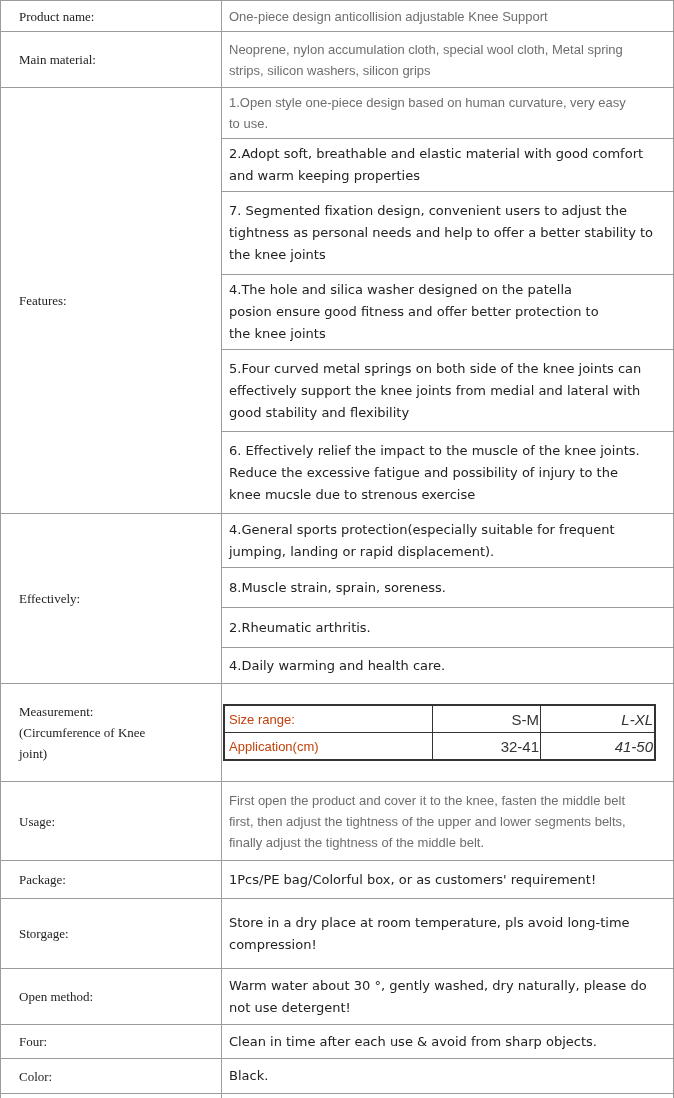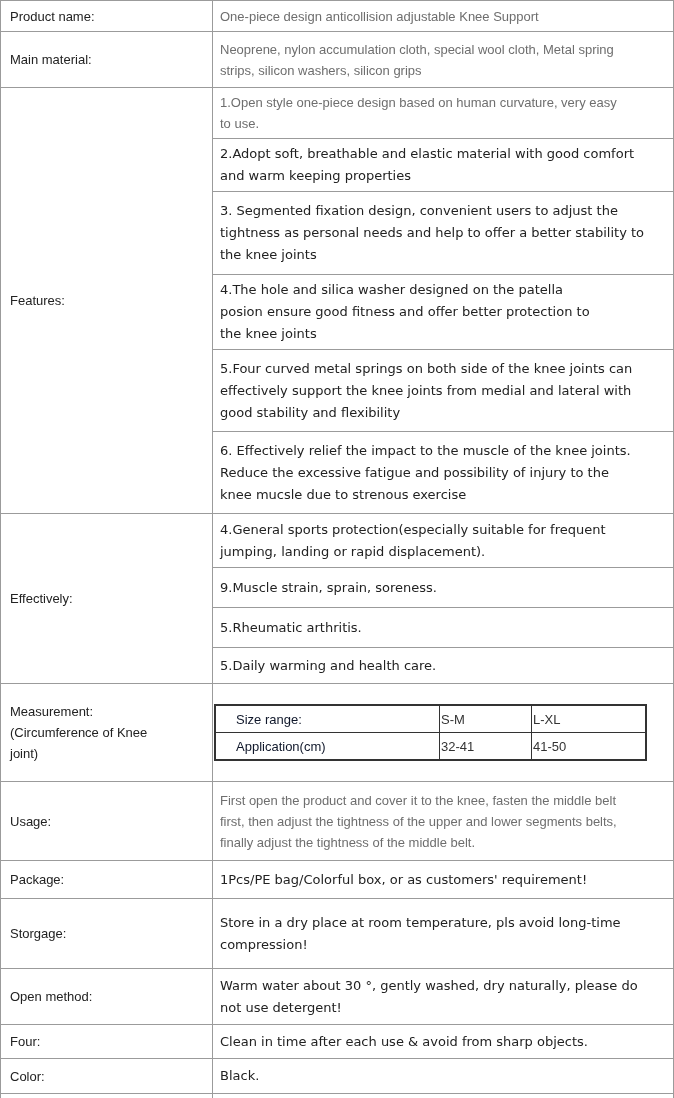--- a/index.html
+++ b/index.html
@@ -1,34 +1,34 @@
 <!DOCTYPE html>
 <html><head>
 <meta charset="utf-8">
 <style>
   html,body{margin:0;padding:0;background:#ffffff;}
   .wrap{width:674px;background:#fff;}
   table.spec{width:674px;border-collapse:collapse;table-layout:fixed;
              border-bottom:3px solid #4f4f4f;}
   table.spec td{border:1px solid #9b9b9b;vertical-align:middle;overflow:hidden;}
-  td.lbl{width:196px;padding:3px 6px 3px 9px;
-         font-family:Liberation Sans, sans-serif;font-size:13px;line-height:21px;
+  td.lbl{width:196px;padding:3px 6px 3px 18px;
+         font-family:Liberation Serif, serif;font-size:13px;line-height:21px;
          color:#222222;white-space:pre-line;}
   td.val{padding:4px 6px 4px 7px;white-space:pre-line;}
   td.val.dark{font-family:"DejaVu Sans",sans-serif;font-size:13px;line-height:22px;color:#222222;}
   td.val.light{font-family:"Liberation Sans",sans-serif;font-size:13px;line-height:21px;color:#6e6e6e;margin-left:44px;}
   td.meas{padding:2px 2px 2px 0;}
   table.mtable{border-collapse:collapse;table-layout:fixed;width:433px;
                border:2px solid #333333;margin-left:1px;}
   table.mtable td{border:1px solid #333333;height:24px;vertical-align:middle;}
-  .mtable td.m0{width:202px;padding-left:20px;
-                font-family:"Liberation Sans",sans-serif;font-size:13px;color:#0f172a;}
-  .mtable td.mc{font-family:"Liberation Sans",sans-serif;font-size:13px;color:#333333;
-                text-align:left;}
-  .mtable td.mc2{width:111px;}
+  .mtable td.m0{width:202px;padding-left:4px;
+                font-family:"Liberation Sans",sans-serif;font-size:13px;color:#c2410c;}
+  .mtable td.mc{font-family:"Liberation Sans",sans-serif;font-size:15px;color:#333333;
+                text-align:right;}
+  .mtable td.mc2{width:111px;font-style:italic;}
 </style>
 </head>
 <body>
 
 <div class="wrap">
   <table class="spec">
     <tbody>
       <tr style="height:31px">
         <td class="lbl">Product name:</td>
         <td class="val light">One-piece design anticollision adjustable Knee Support</td>
@@ -43,21 +43,21 @@
       <tr style="height:48px">
         <td class="lbl" rowspan="6">Features:</td>
         <td class="val light">1.Open style one-piece design based on human curvature, very easy
 to use.</td>
       </tr>
       <tr style="height:51px">
         <td class="val dark">2.Adopt soft, breathable and elastic material with good comfort
 and warm keeping properties</td>
       </tr>
       <tr style="height:83px">
-        <td class="val dark">3. Segmented fixation design, convenient users to adjust the
+        <td class="val dark">7. Segmented fixation design, convenient users to adjust the
 tightness as personal needs and help to offer a better stability to
 the knee joints</td>
       </tr>
       <tr style="height:73px">
         <td class="val dark">4.The hole and silica washer designed on the patella
 posion ensure good fitness and offer better protection to
 the knee joints</td>
       </tr>
       <tr style="height:82px">
         <td class="val dark">5.Four curved metal springs on both side of the knee joints can
@@ -69,27 +69,27 @@
 Reduce the excessive fatigue and possibility of injury to the
 knee mucsle due to strenous exercise</td>
       </tr>
 
       <tr style="height:54px">
         <td class="lbl" rowspan="4">Effectively:</td>
         <td class="val dark">4.General sports protection(especially suitable for frequent
 jumping, landing or rapid displacement).</td>
       </tr>
       <tr style="height:40px">
-        <td class="val dark">9.Muscle strain, sprain, soreness.</td>
+        <td class="val dark">8.Muscle strain, sprain, soreness.</td>
       </tr>
       <tr style="height:40px">
-        <td class="val dark">5.Rheumatic arthritis.</td>
+        <td class="val dark">2.Rheumatic arthritis.</td>
       </tr>
       <tr style="height:36px">
-        <td class="val dark">5.Daily warming and health care.</td>
+        <td class="val dark">4.Daily warming and health care.</td>
       </tr>
 
       <tr style="height:83px">
         <td class="lbl">Measurement:
 (Circumference of Knee
 joint)</td>
         <td class="val meas">
           <table class="mtable">
             <tbody>
               <tr>

